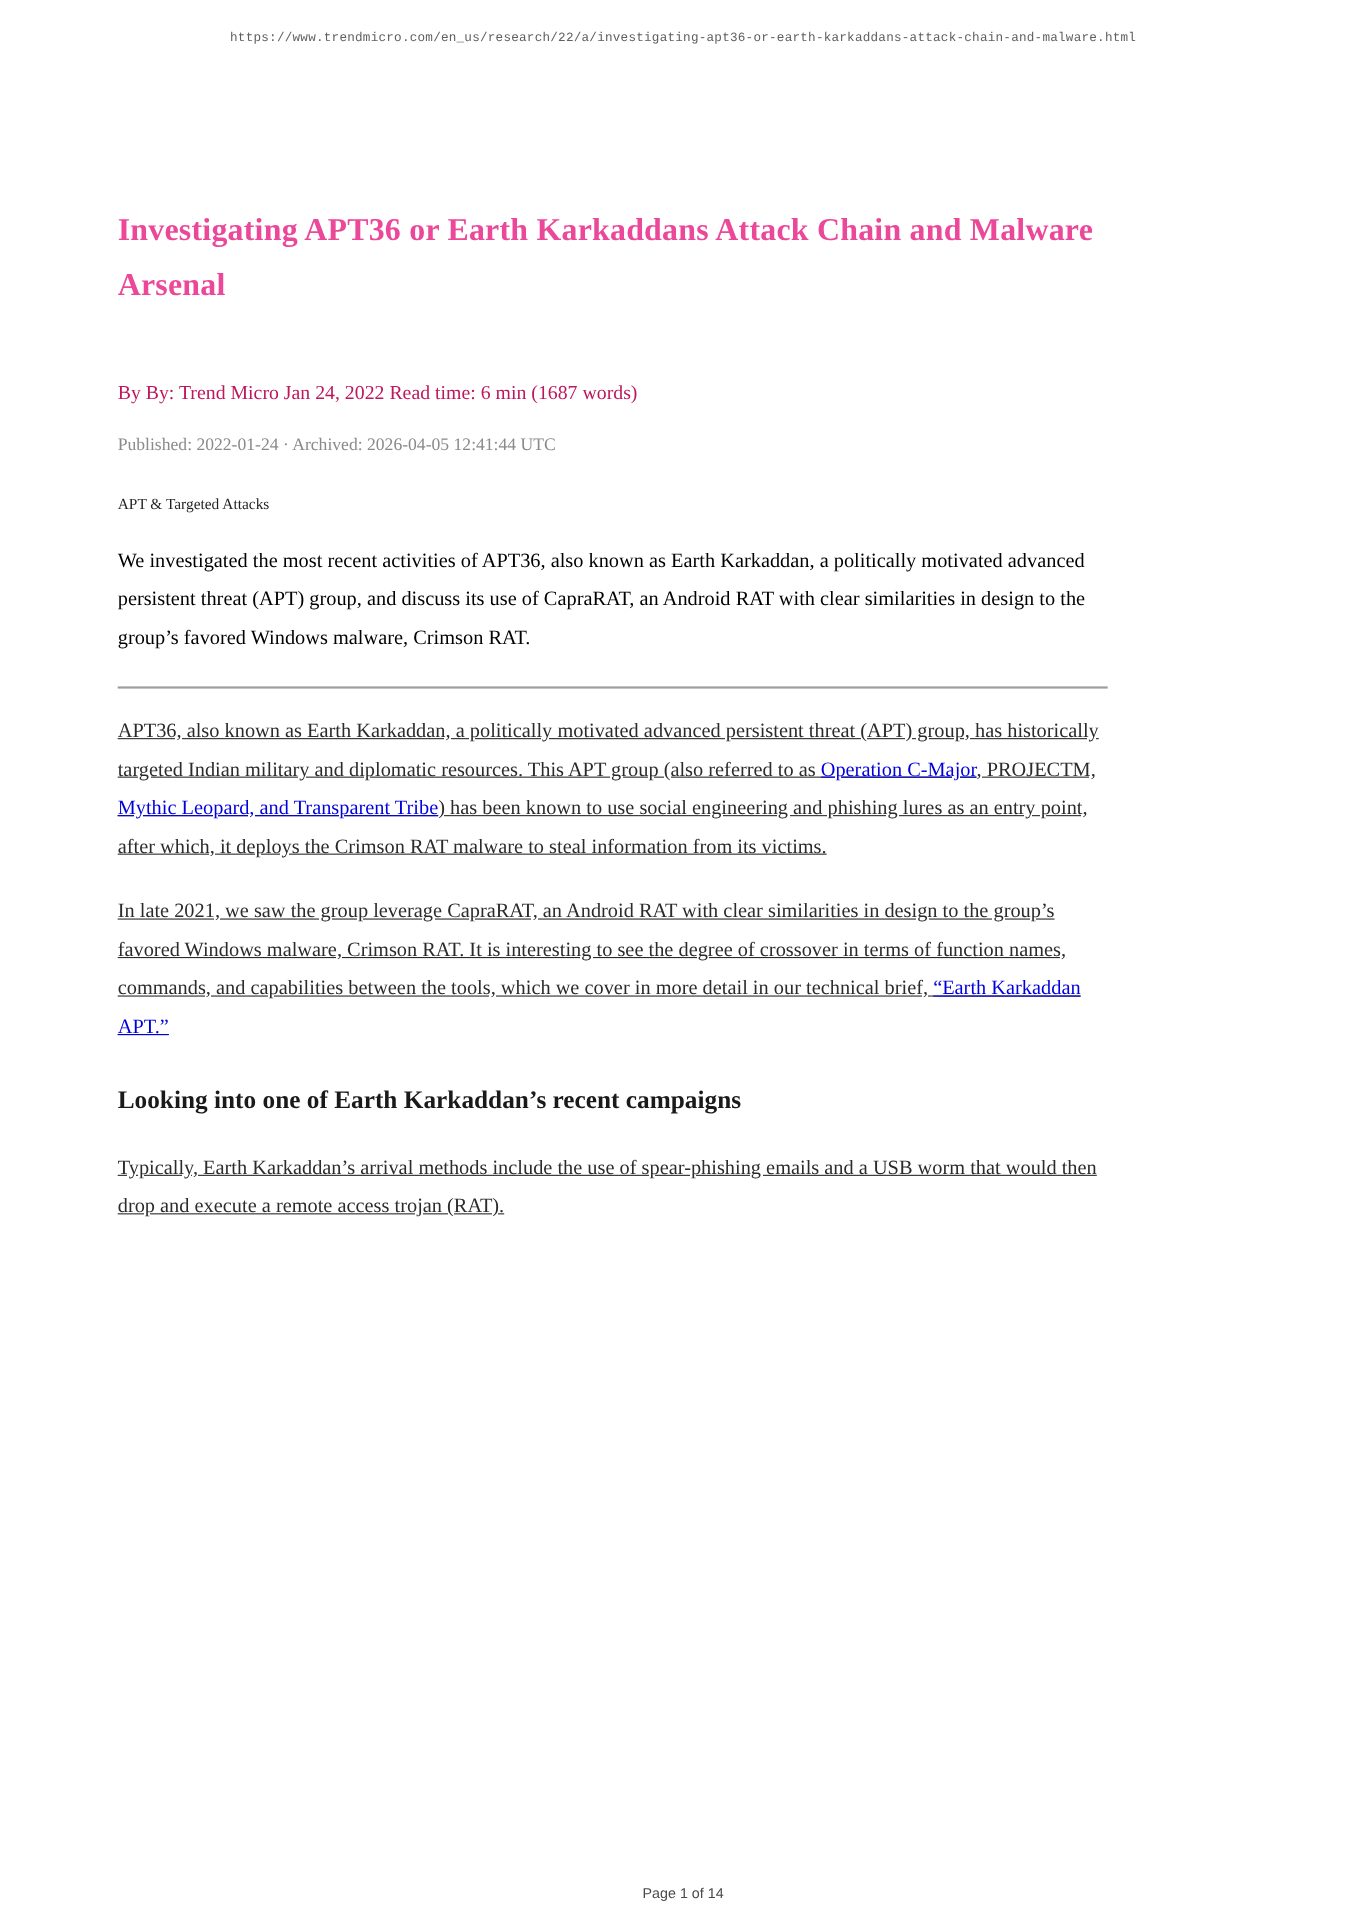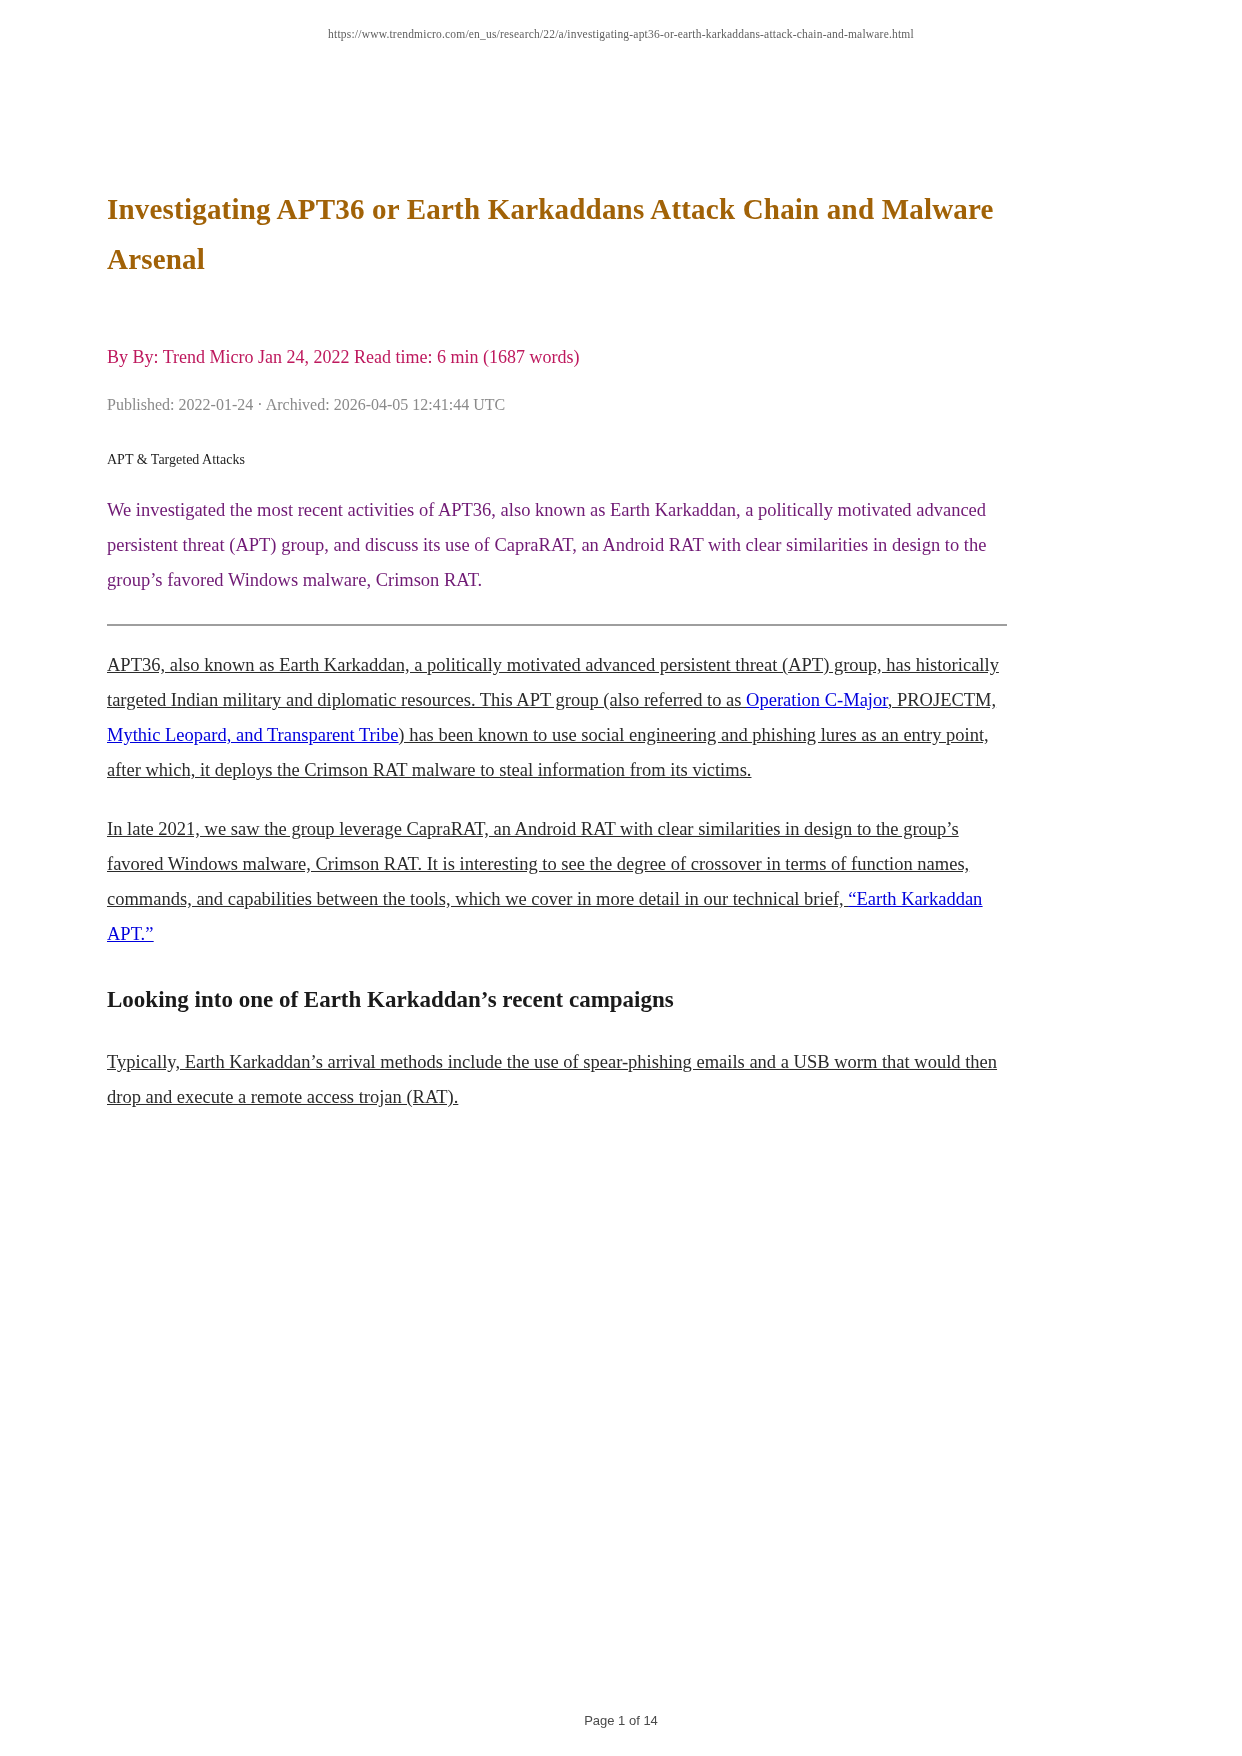--- a/index.html
+++ b/index.html
@@ -11,38 +11,38 @@
     font-family: "Liberation Serif", "DejaVu Serif", serif;
     color: #262626;
     overflow: hidden;
   }
   .url-header {
     position: absolute;
     top: 28px;
     left: 0;
     width: 100%;
     text-align: center;
-    font-family: Liberation Serif, serif;
+    font-family: Liberation Mono, monospace;
     font-size: 11.5px;
     color: #5f5f5f;
     letter-spacing: 0.2px;
   }
   .content {
     position: absolute;
     left: 107px;
     top: 0;
     width: 900px;
   }
   h1.article-title {
     margin: 0;
     padding-top: 184px;
     font-size: 29px;
     line-height: 50px;
     font-weight: 700;
-    color: #a16207;
+    color: #ec4899;
     letter-spacing: 0.2px;
   }
   .byline {
     margin: 60px 0 0;
     font-size: 18px;
     line-height: 26px;
     color: #be185d;
   }
   .meta-line {
     margin: 23px 0 0;
@@ -53,21 +53,21 @@
   .category {
     margin: 30px 0 0;
     font-size: 14px;
     line-height: 26px;
     color: #1f1f1f;
   }
   .intro-para {
     margin: 20px 0 16px;
     font-size: 18.5px;
     line-height: 35px;
-    color: #701a75;
+    color: #000000;
   }
   hr.divider {
     margin: 26px 0 0;
     border: none;
     border-top: 2px solid #9e9e9e;
   }
   .body-para {
     margin: 24px 0 0;
     font-size: 18.5px;
     line-height: 35px;

